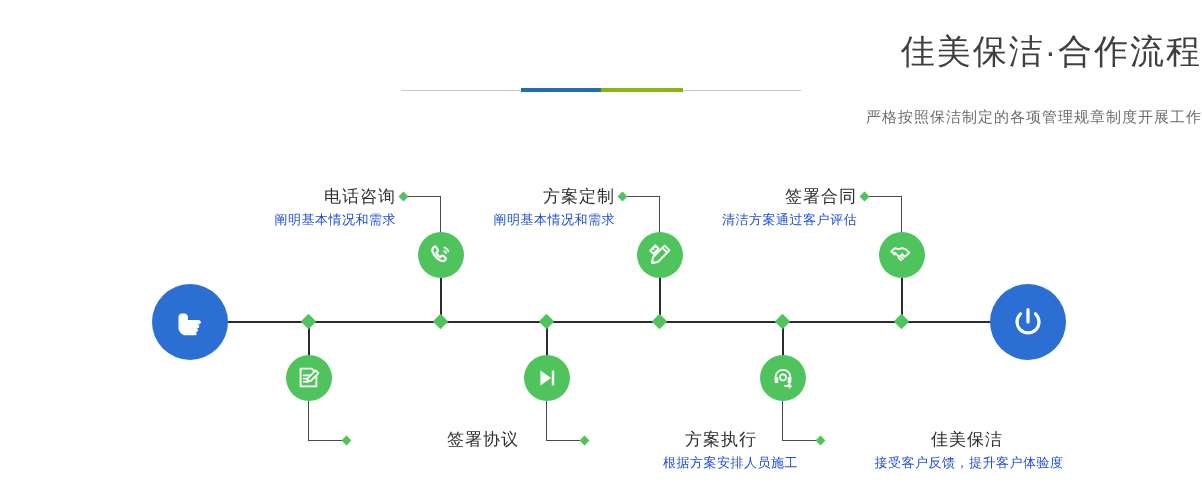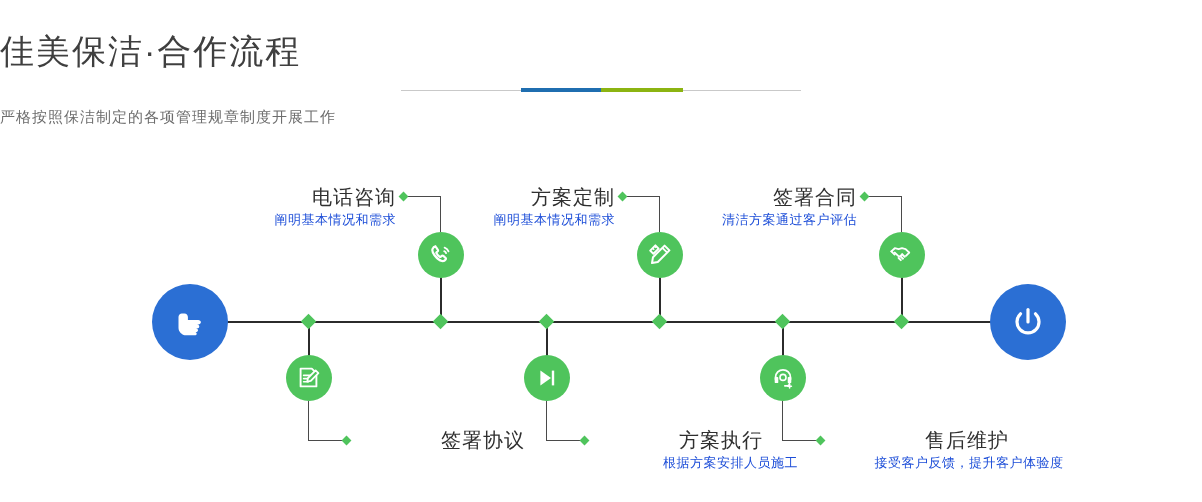--- a/index.html
+++ b/index.html
@@ -15,21 +15,21 @@
     width: 1202px;
     height: 502px;
     background: #ffffff;
   }
 
   
   .header {
     position: absolute;
     left: 0; top: 28px;
     width: 1202px;
-    text-align: left;
+    text-align: right;
   }
   .page-title {
     font-size: 34px;
     line-height: 46px;
     color: #3f3f3f;
     letter-spacing: 2px;
     font-weight: normal;
   }
   .divider-wrap {
     position: relative;
@@ -124,21 +124,21 @@
   }
   .callout-dot {
     position: absolute;
     width: 7px; height: 7px;
     background: #4fc45c;
     transform: rotate(45deg);
   }
 
   .label-block { position: absolute; }
   .label-title {
-    font-size: 20px;
+    font-size: 17px;
     line-height: 24px;
     color: #2f2f2f;
     white-space: nowrap;
     letter-spacing: 1px;
   }
   .label-desc {
     font-size: 13px;
     line-height: 22px;
     color: #1d4ed8;
     white-space: nowrap;
@@ -290,17 +290,17 @@
         <circle cx="13" cy="12.4" r="3" fill="none" stroke="#ffffff" stroke-width="1.6"></circle>
         <line x1="19.6" y1="19.4" x2="19.6" y2="23" stroke="#ffffff" stroke-width="1.6" stroke-linecap="round"></line>
         <line x1="17.8" y1="21.2" x2="21.4" y2="21.2" stroke="#ffffff" stroke-width="1.6" stroke-linecap="round"></line>
       </svg>
     </span>
   </div>
   <div class="callout-v" style="left:782px; top:401px; height:40px;"></div>
   <div class="callout-h" style="left:782px; top:440px; width:38px;"></div>
   <div class="callout-dot" style="left:817px; top:437px;"></div>
   <div class="label-block label-bottom" style="left:827px; top:428px; width:280px;">
-    <div class="label-title">售后维护</div>
+    <div class="label-title">佳美保洁</div>
     <div class="label-desc" style="margin-left:4px;">接受客户反馈，提升客户体验度</div>
   </div>
 
 </div>
 
 </body></html>

